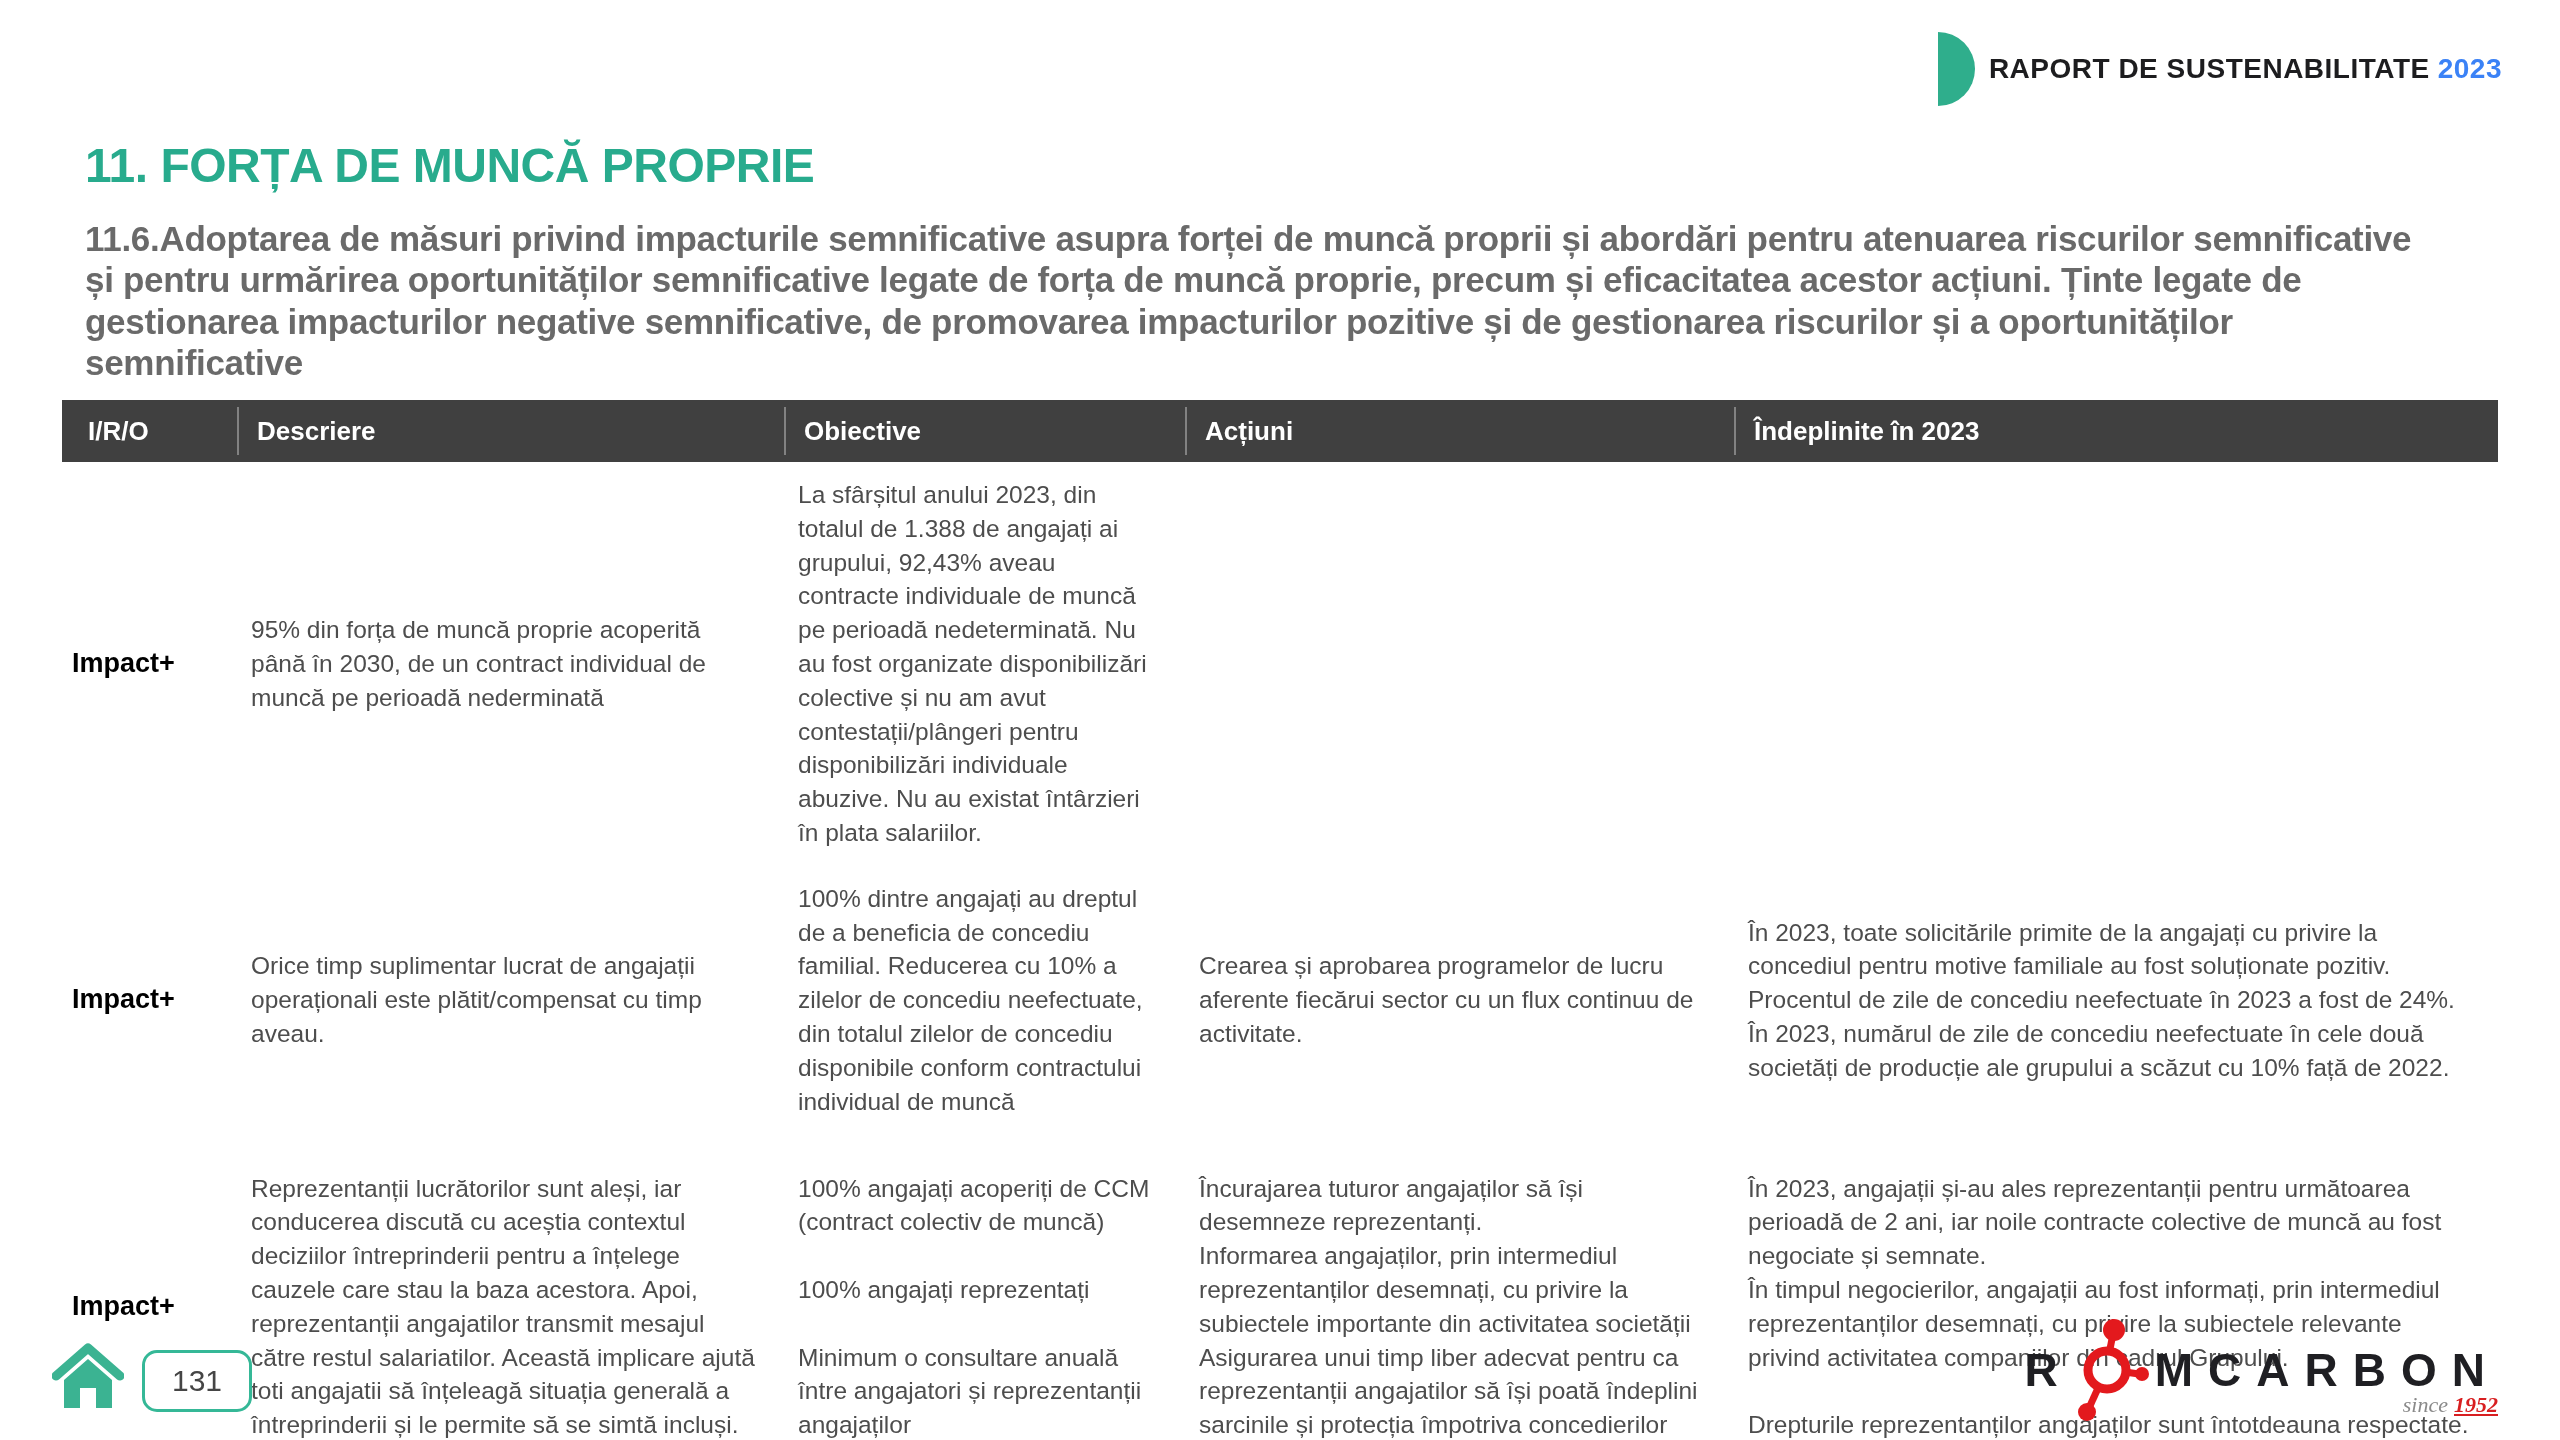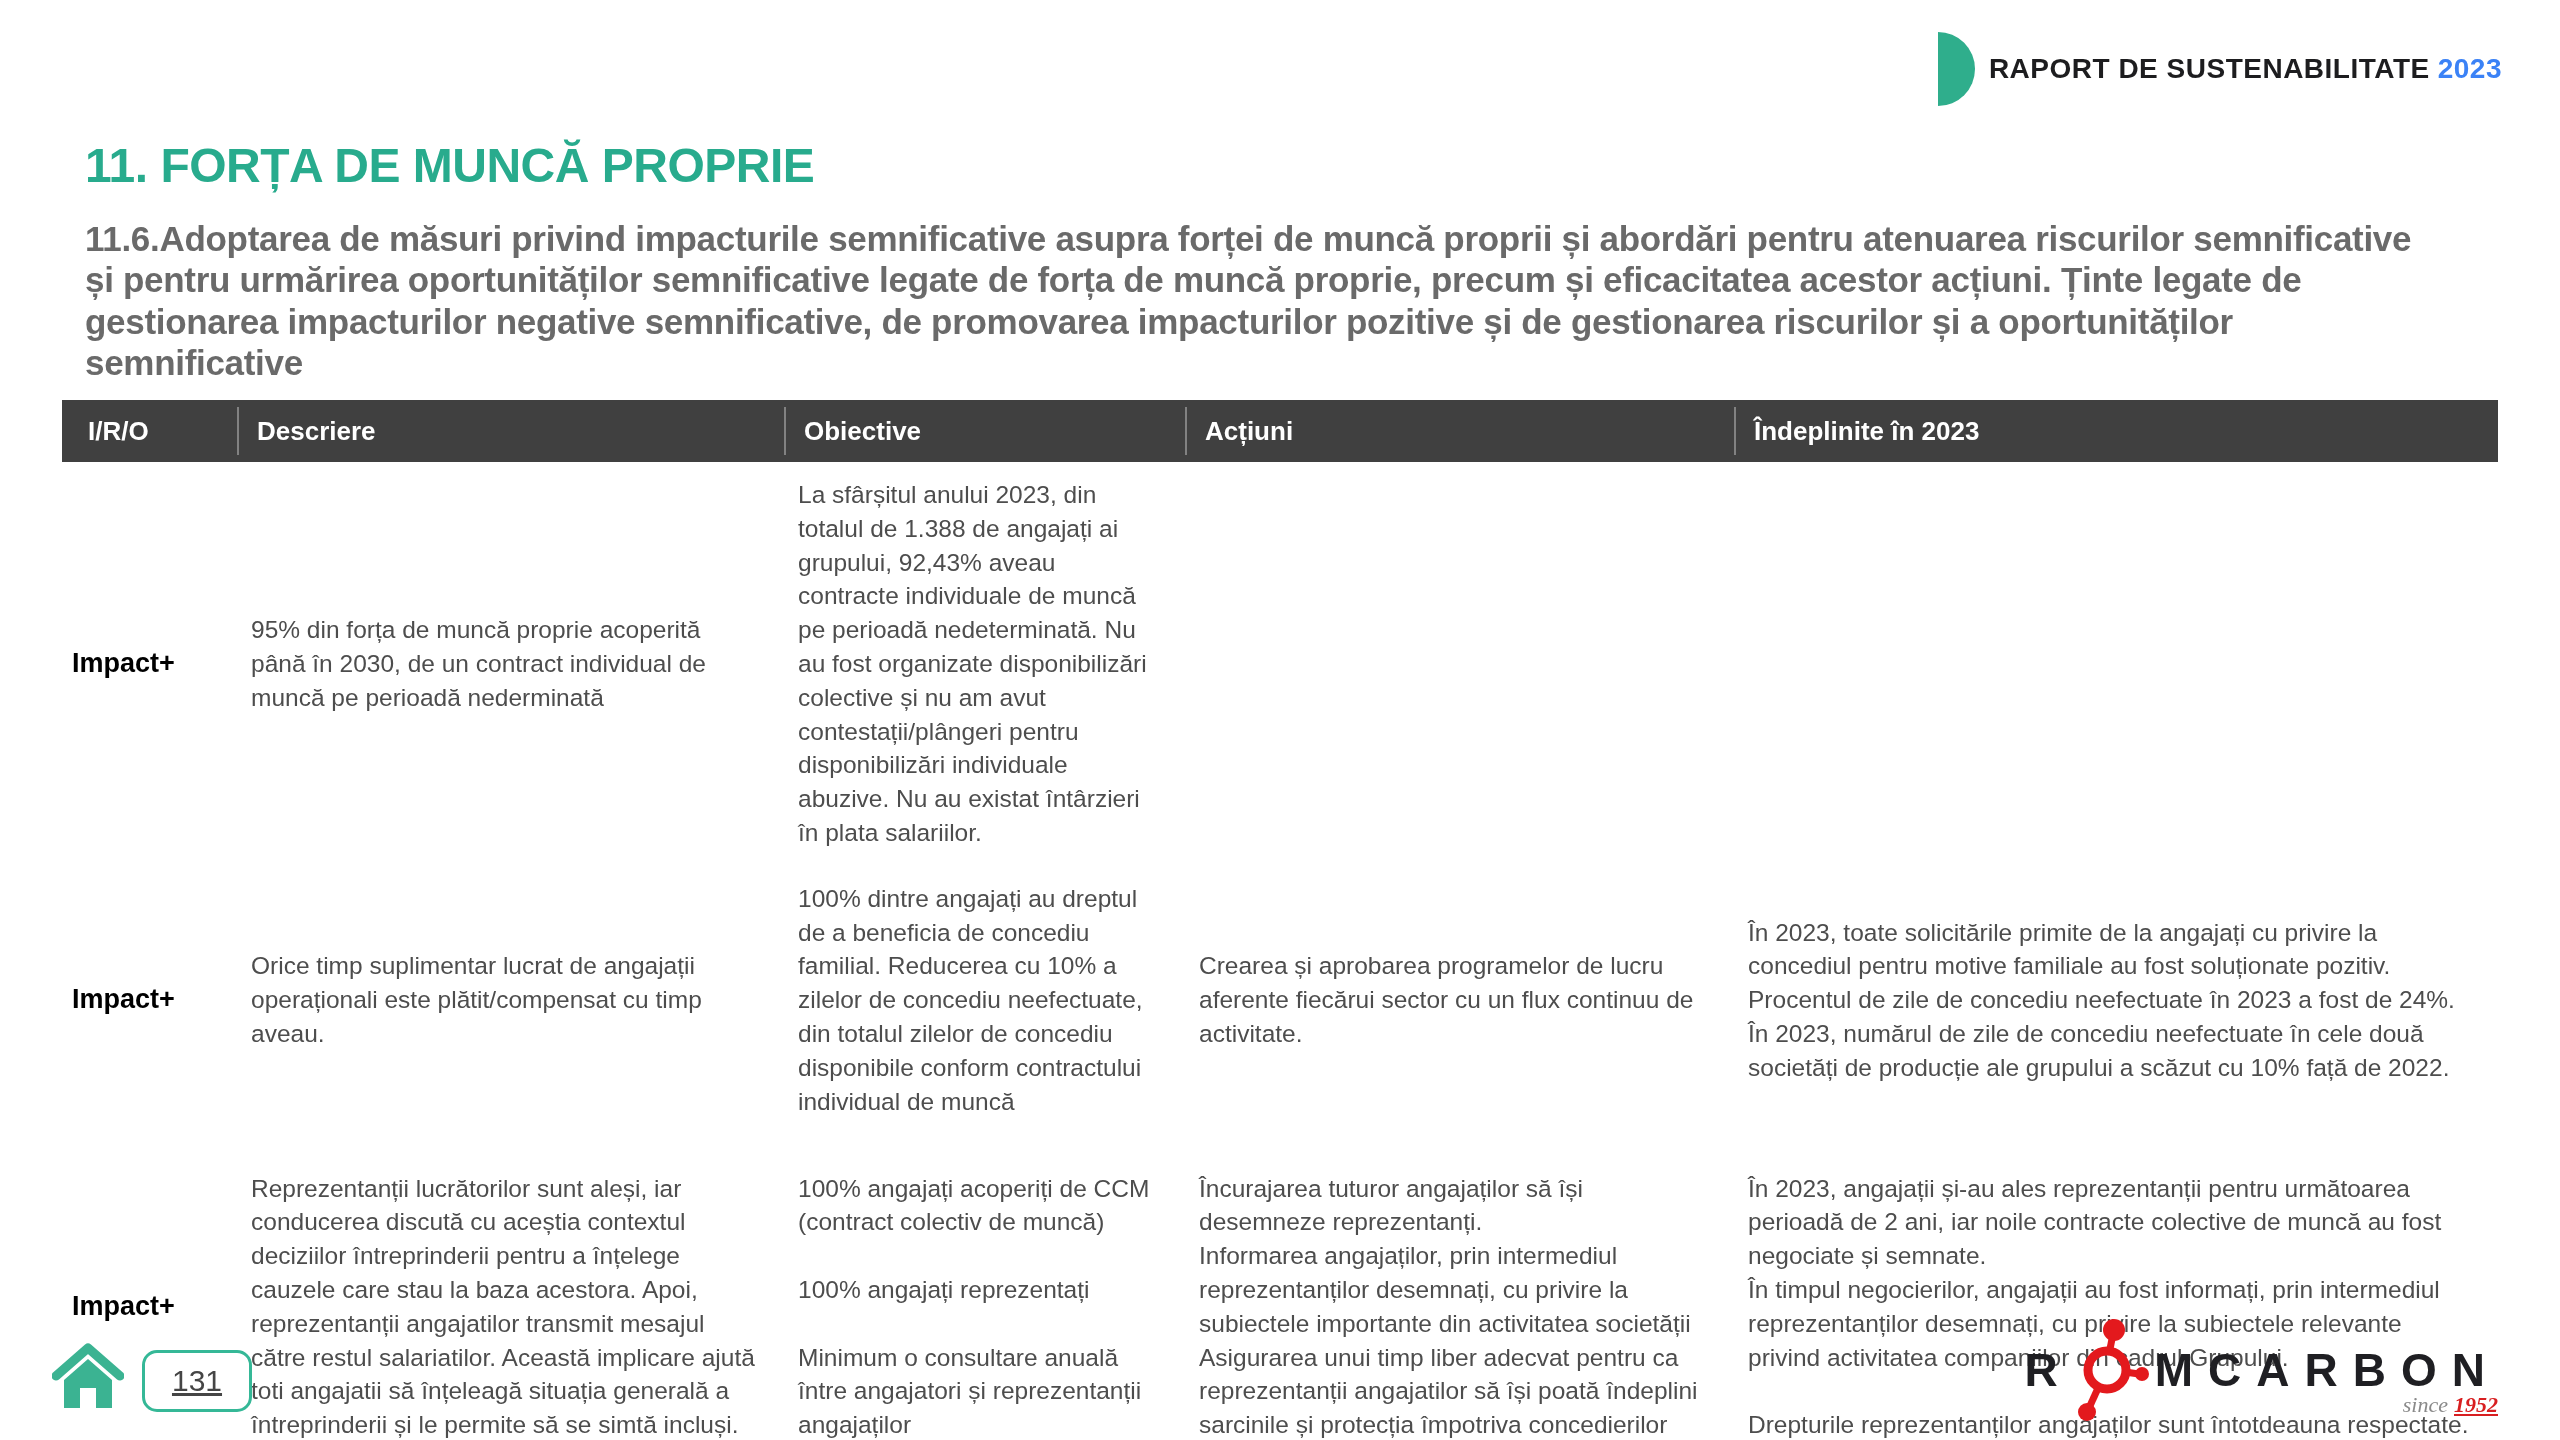--- a/index.html
+++ b/index.html
@@ -83,21 +83,20 @@
     position:absolute; left:52px; top:1342px;
     width:72px;height:72px;
   }
   .page-badge{
     position:absolute; left:142px; top:1350px;
     width:104px;height:56px;
     border:3.5px solid #35b897; border-radius:15px;
     display:flex;align-items:center;justify-content:center;
     font-size:30px;color:#454545;
     background:#ffffff;
-    text-decoration:underline;
   }
   .logo{
     position:absolute; right:60px; top:1318px;
     display:flex; align-items:center;
   }
   .logo-letter, .logo-rest{
     font-size:46px; font-weight:700; color:#1f1f23;
     letter-spacing:15px; line-height:1;
   }
   .logo-molecule{margin:0 2px 0 -4px;}

